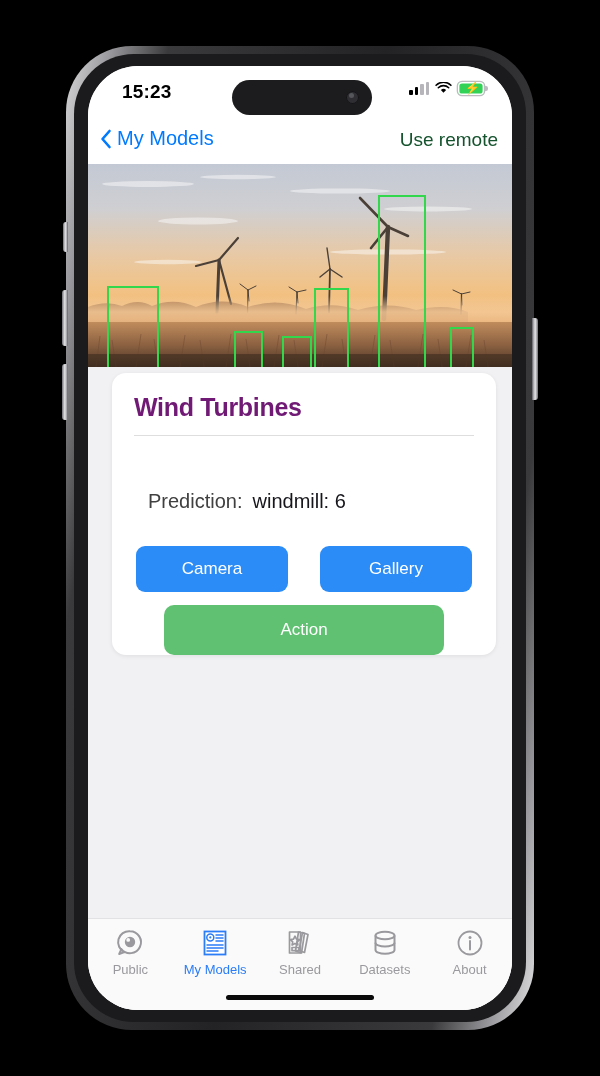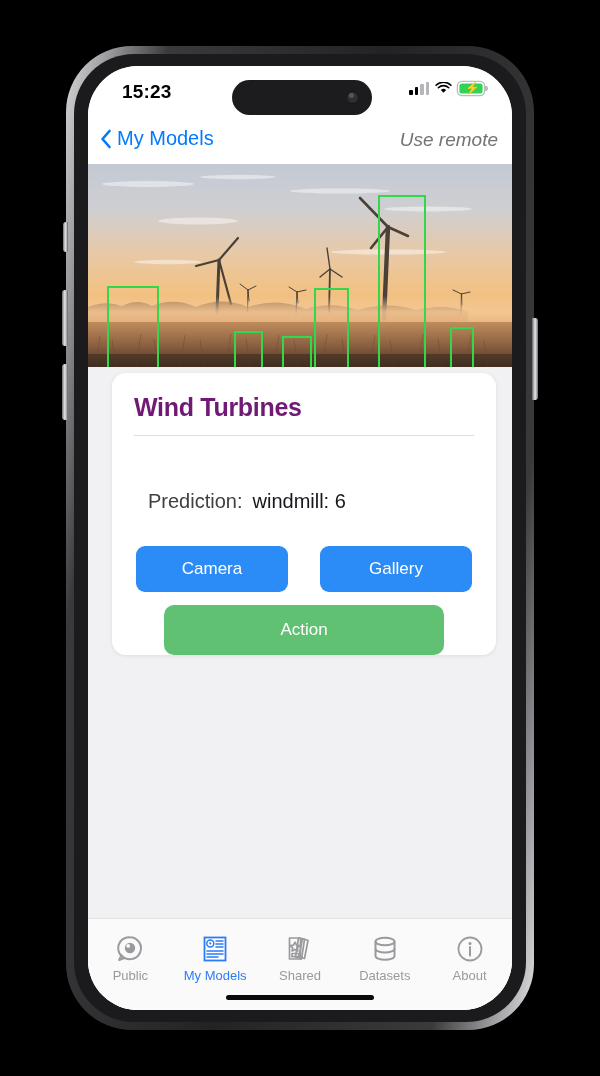--- a/index.html
+++ b/index.html
@@ -82,21 +82,21 @@
     background: #ffffff; z-index: 5;
   }
   .nav-back {
     position: absolute; left: 12px; top: 9px;
     display: flex; align-items: center; gap: 5px;
     color: #007aff; font-size: 20px; cursor: pointer;
   }
   .chev { width: 12px; height: 20px; }
   .nav-right {
     position: absolute; right: 14px; top: 11px;
-    color: #737373; font-size: 19px; cursor: pointer; font-style: italic;
+    color: #14532d; font-size: 19px; cursor: pointer;
   }
 
   
   .content { position: absolute; left: 0; top: 98px; width: 424px; height: 846px; background: #f1f1f3; }
 
   .hero { position: relative; width: 424px; height: 203px; overflow: hidden; background: #d8c3ab; }
   .hero svg { display: block; width: 424px; height: 203px; }
   .bbox { position: absolute; border: 2px solid #32d74b; box-sizing: border-box; }
 
   .card {
@@ -125,21 +125,21 @@
   .btn-blue { width: 152px; height: 46px; background: #2b8cf7; }
   .btn-green {
     position: absolute; left: 52px; top: 232px;
     width: 280px; height: 50px; background: #5fc171; border-radius: 10px;
   }
 
   
   .tabbar {
     position: absolute; left: 0; bottom: 0; width: 424px; height: 92px;
     background: #fafafa; border-top: 1px solid #e2e2e4;
-    display: flex; align-items: flex-start; padding-top: 15px; z-index: 7; justify-content: center;
+    display: flex; align-items: flex-start; padding-top: 9px; z-index: 7; justify-content: center;
   }
   .tab { flex: 1; display: flex; flex-direction: column; align-items: center; gap: 4px; cursor: pointer; }
   .tab svg { width: 30px; height: 30px; }
   .tab span { font-size: 13px; color: #9a9a9e; }
   .tab.active span { color: #2b7cf7; }
   .home-indicator {
     position: absolute; left: 50%; bottom: 10px; transform: translateX(-50%);
     width: 148px; height: 5px; border-radius: 3px; background: #0a0a0a; z-index: 9;
   }
 </style>

